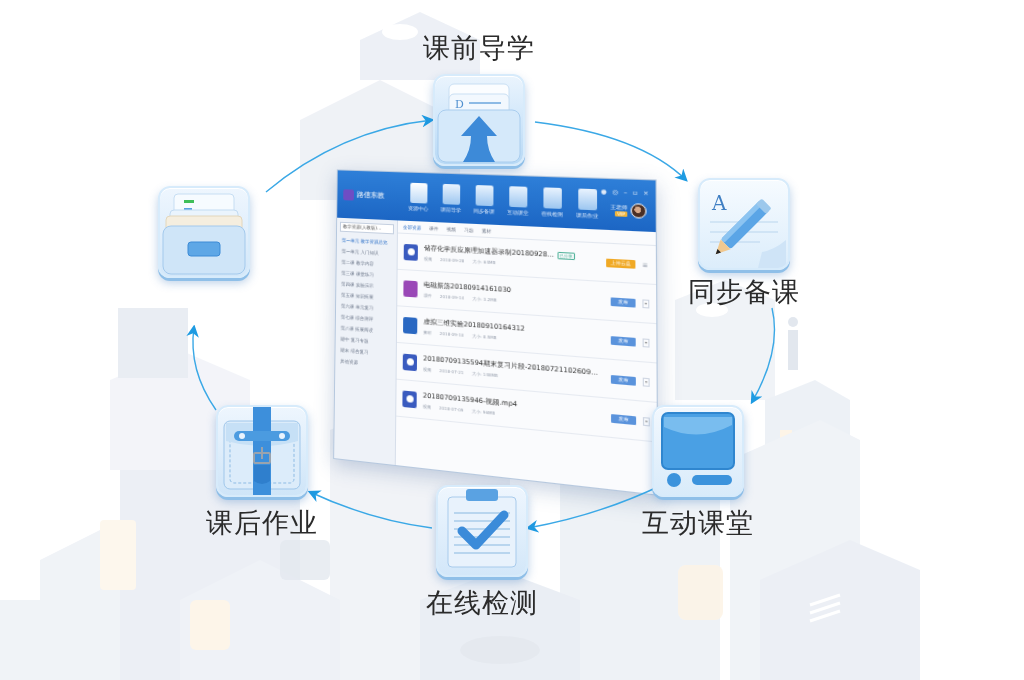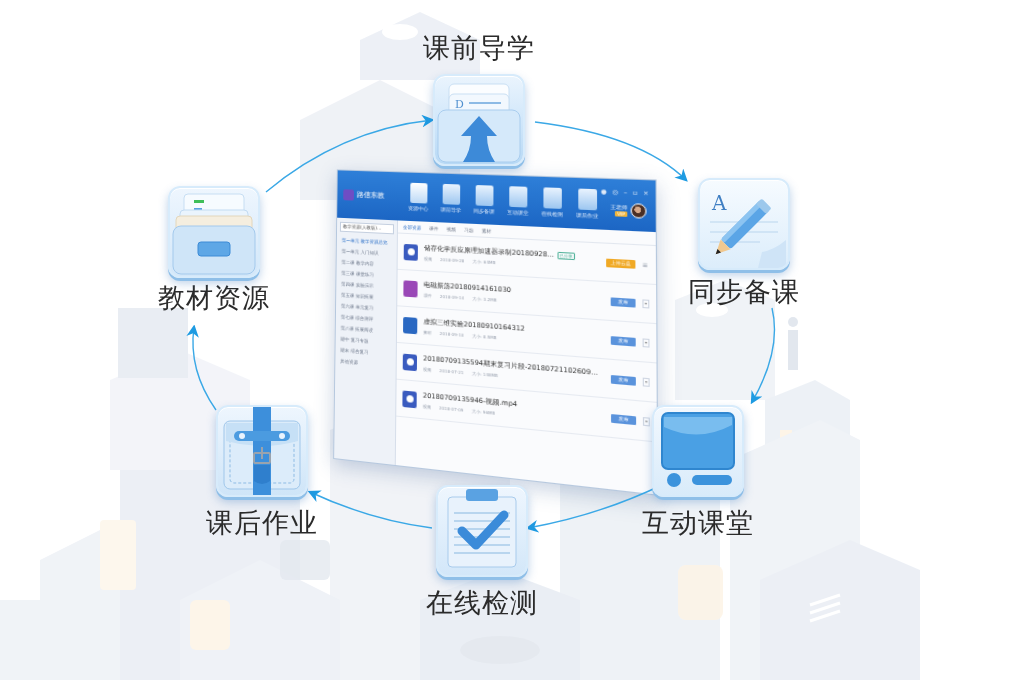--- a/index.html
+++ b/index.html
@@ -396,14 +396,13 @@
     <svg width="88" height="88" viewBox="0 0 88 88">
       <rect x="14" y="6" width="60" height="34" rx="4" fill="#f6fbff" stroke="#c7def3"></rect>
       <rect x="24" y="12" width="10" height="3" fill="#3fbf5a"></rect>
       <rect x="24" y="20" width="8" height="3" fill="#5aa2e2"></rect>
       <rect x="10" y="22" width="68" height="22" rx="4" fill="#eaf4fd" stroke="#c2dbf2"></rect>
       <rect x="6" y="28" width="76" height="22" rx="4" fill="#f5eedf" stroke="#e2d6bc"></rect>
       <rect x="3" y="38" width="82" height="48" rx="8" fill="#cfe5f8" stroke="#a3c9ec"></rect>
       <rect x="28" y="54" width="32" height="14" rx="3" fill="#5ea7e6" stroke="#3c8bd6"></rect>
     </svg>
   </div>
-  <div class="node-label" style="margin-top:2px;">教材资源</div>
 </div>
 
 </body></html>

